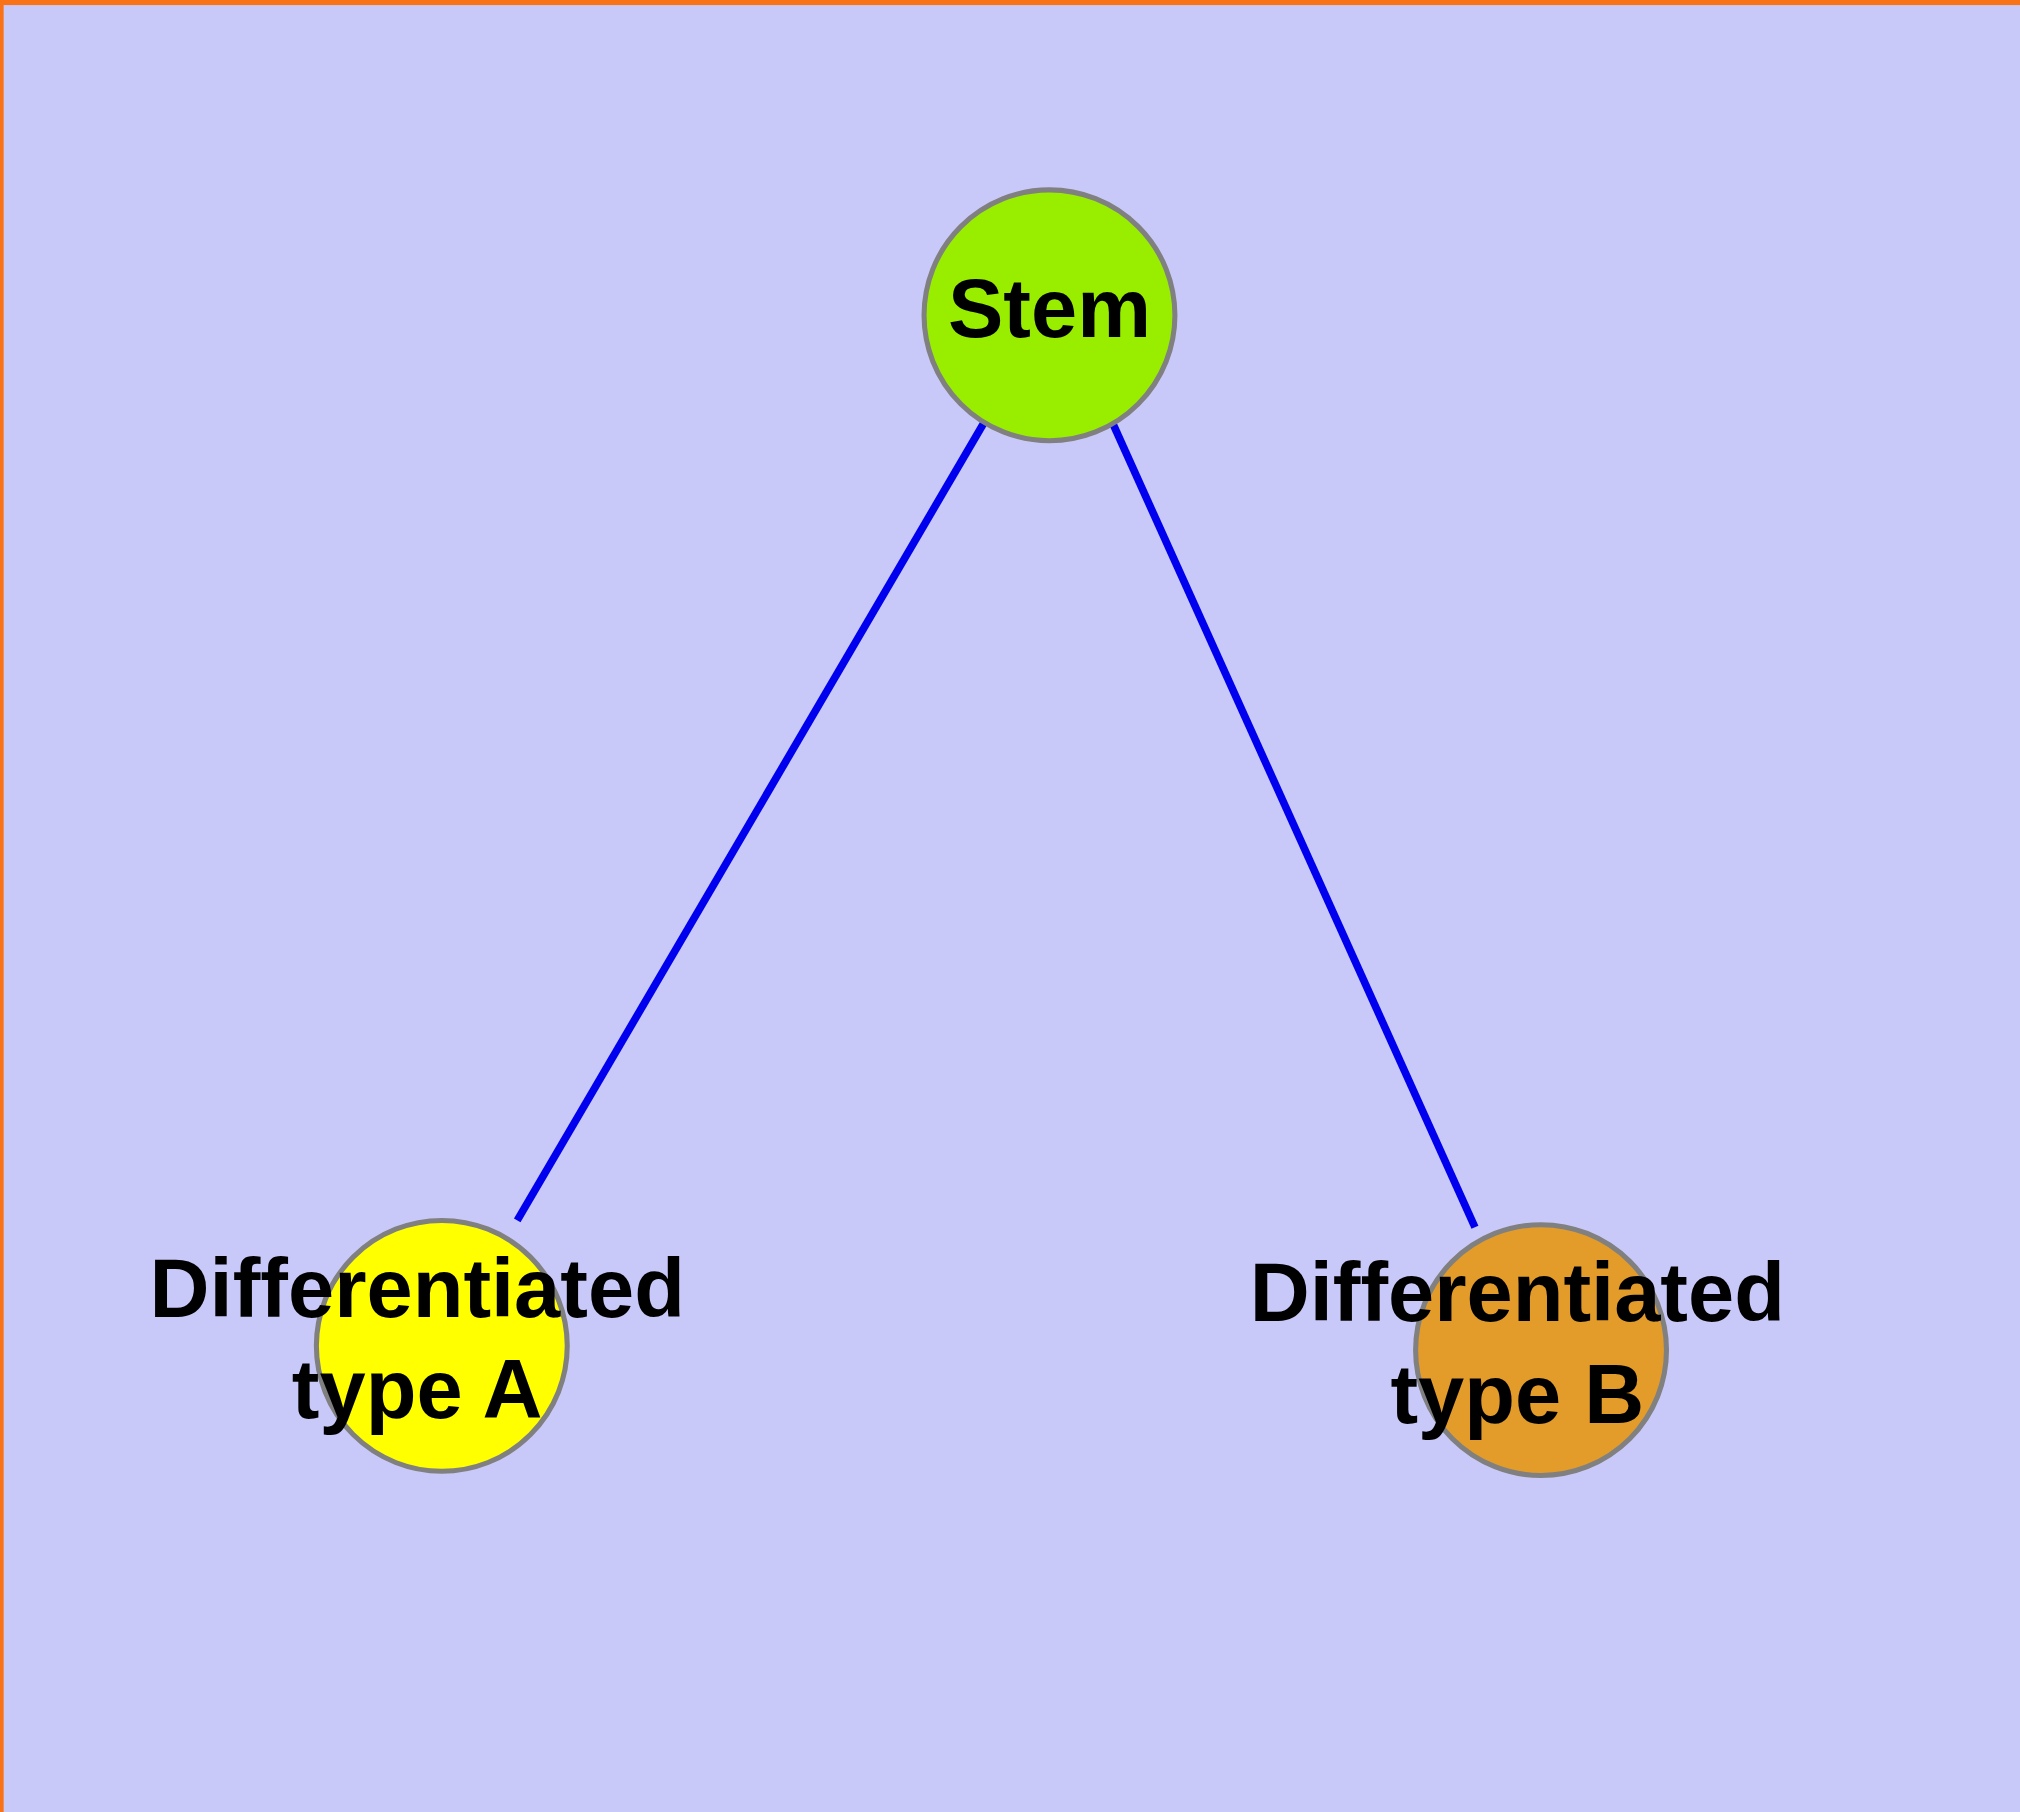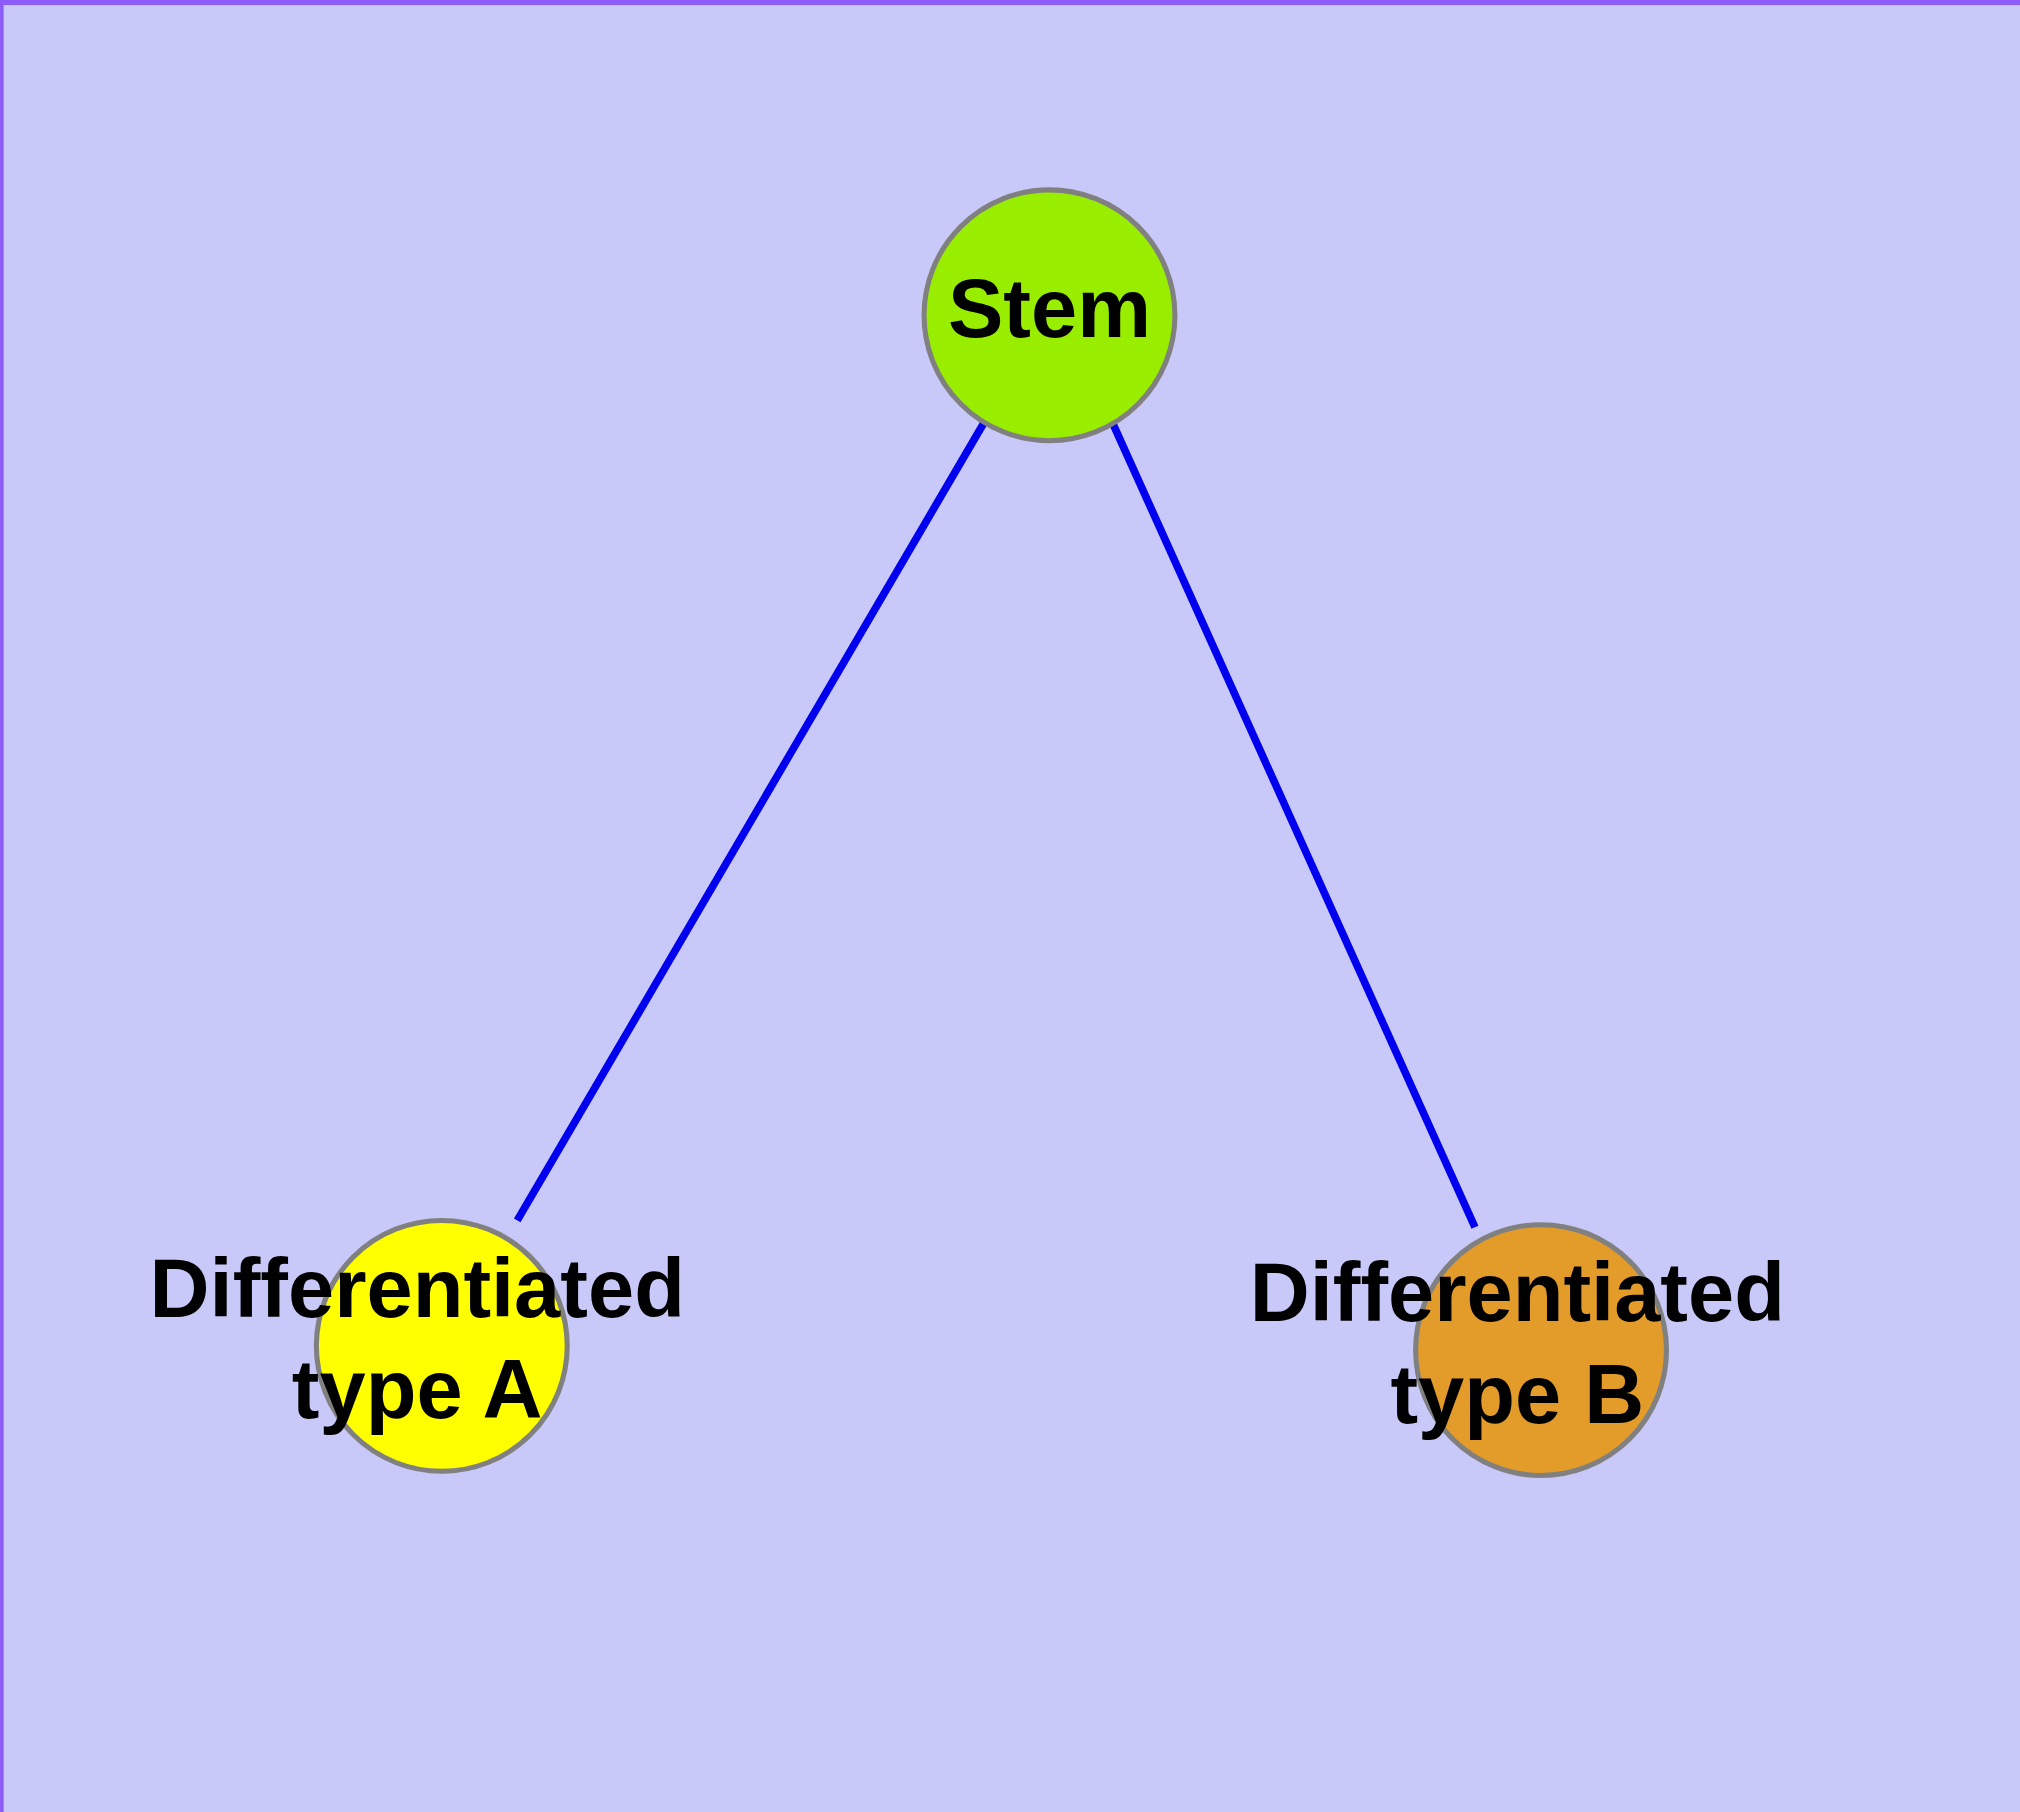--- a/index.html
+++ b/index.html
@@ -8,21 +8,21 @@
     background: #ffffff;
   }
   body {
     font-family: "Liberation Sans", sans-serif;
   }
   #canvas {
     position: relative;
     width: 2021px;
     height: 1812px;
     overflow: hidden;
-    background: #8b5cf6;
+    background: #f97316;
   }
   #graph-svg {
     position: absolute;
     top: 0;
     left: 0;
     width: 2021px;
     height: 1812px;
     display: block;
   }
   .node-label {

